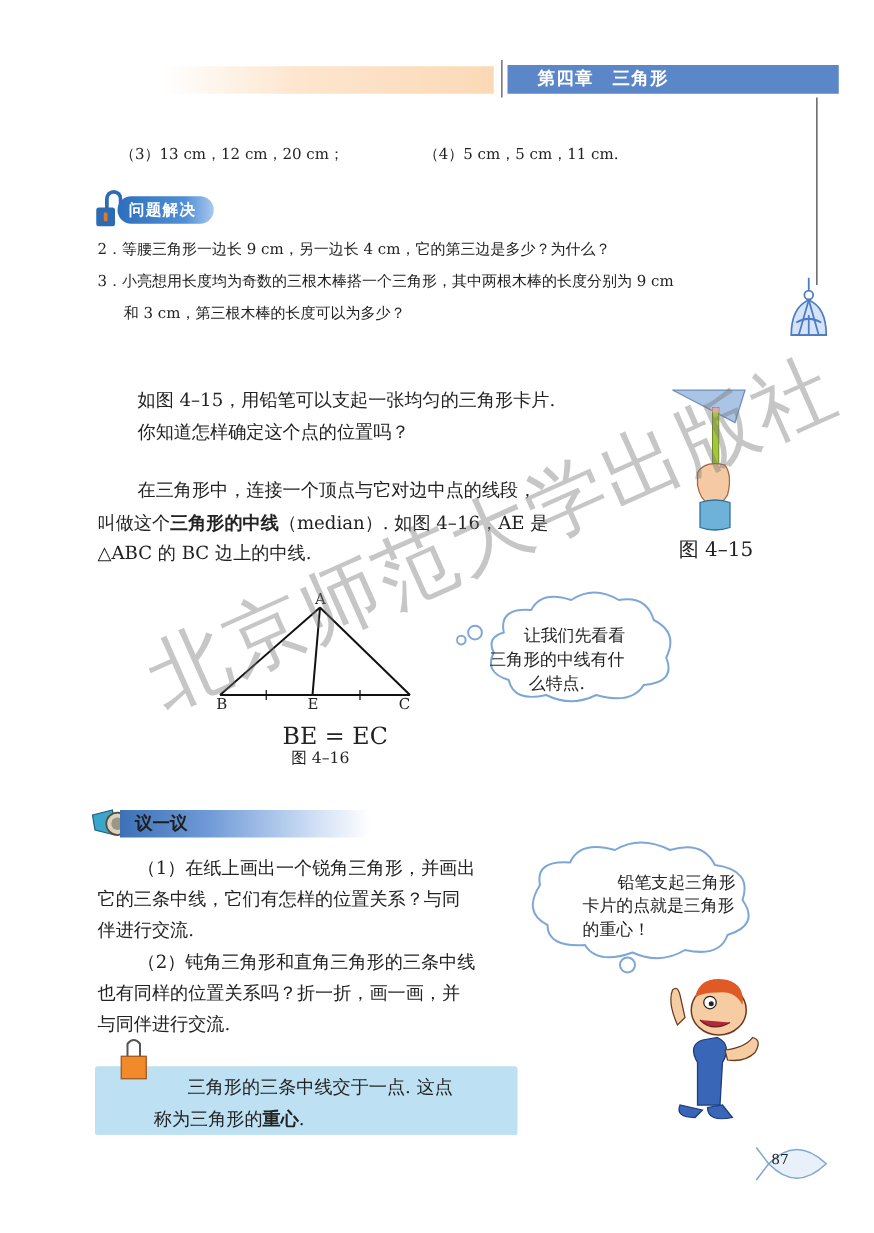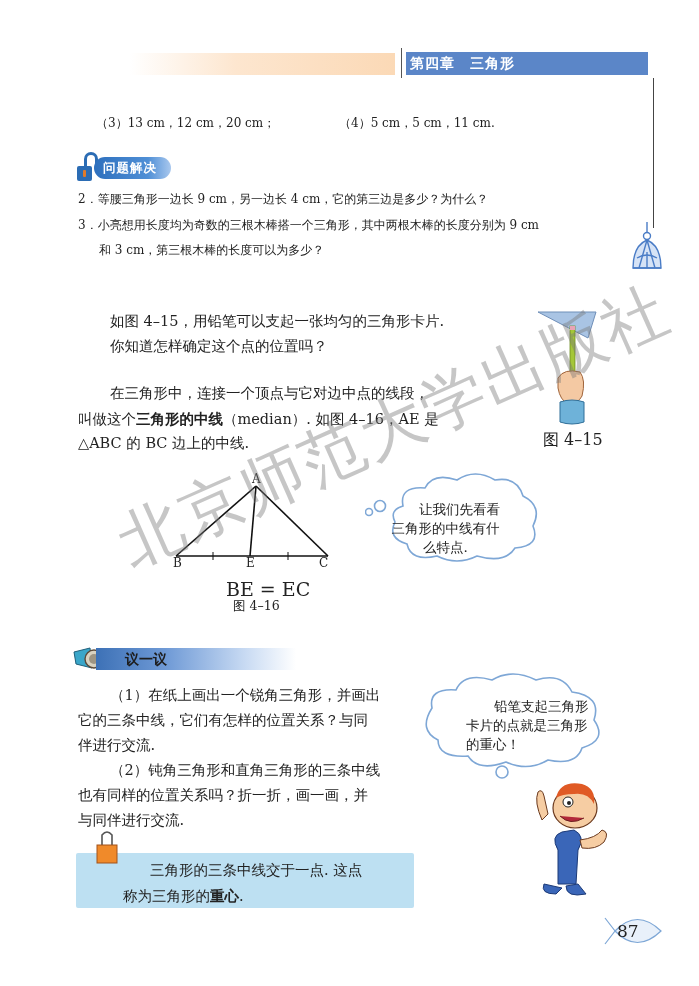--- a/index.html
+++ b/index.html
@@ -2,46 +2,46 @@
 <html><head>
   <meta charset="utf-8">
   <style>
     html, body { margin:0; padding:0; background:#ffffff; }
     body { width:699px; height:986px; position:relative; overflow:hidden;
            font-family:"DejaVu Serif", "Liberation Serif", serif; color:#222; }
     .abs { position:absolute; }
     .header-grad { left:130px; top:53px; width:265px; height:22px;
       background:linear-gradient(to right, rgba(255,255,255,0) 0%, #fde6cf 40%, #fbd9b6 100%); }
     .header-divider { left:401px; top:48px; width:1px; height:30px; background:#555; }
-    .header-bar { left:406px; top:52px; width:242px; height:23px; background:#5b86c8; color:#fff;
+    .header-bar { left:406px; top:52px; width:265px; height:23px; background:#5b86c8; color:#fff;
       font-family:"DejaVu Sans","Liberation Sans",sans-serif; font-size:14px; font-weight:bold;
-      line-height:23px; padding-left:4px; box-sizing:border-box; letter-spacing:1px; }
+      line-height:23px; padding-left:24px; box-sizing:border-box; letter-spacing:1px; }
     .right-rule { left:653px; top:78px; width:1px; height:150px; background:#444; }
     .txt-s { font-size:12px; line-height:18px; white-space:nowrap; }
     .txt-m { font-size:14.5px; line-height:25px; white-space:nowrap; }
     .badge { left:94px; top:157px; height:22px; padding:0 14px 0 9px; border-radius:11px;
       background:linear-gradient(to right,#2d6fbd,#4f8fd6 70%,#a9c8ee); color:#fff;
       font-family:"DejaVu Sans","Liberation Sans",sans-serif; font-size:12.5px; font-weight:bold;
       line-height:22px; letter-spacing:1px;text-align:center; }
     .lock-body { left:77px; top:166px; width:15px; height:15px; background:#2b6cb4; border-radius:2px; }
     .lock-hole { left:83px; top:170px; width:3px; height:7px; background:#e07a2a; border-radius:1px; }
     .lock-shackle { left:84px; top:152px; width:14px; height:16px; border:3px solid #2b6cb4;
       border-bottom:none; border-radius:8px 8px 0 0; box-sizing:border-box; }
     .bold { font-weight:bold; }
     .italic { font-family:"DejaVu Serif","Liberation Serif",serif; }
     .watermark { left:140px; top:500px; font-family:"DejaVu Serif","Liberation Serif",serif;
       font-size:64px; color:rgba(120,120,120,0.42); transform:rotate(-24deg); transform-origin:left bottom;
       white-space:nowrap; letter-spacing:2px; pointer-events:none; }
     .cloud-text { font-size:13.5px; line-height:19px; color:#222; }
     .yi-header { left:96px; top:648px; width:200px; height:22px;
       background:linear-gradient(to right,#3d71b6 0%,#6f9ad6 35%,#c9dbf3 75%,rgba(255,255,255,0) 100%); }
     .yi-label { left:108px; top:648px; color:#1d1d1d; font-family:"DejaVu Sans","Liberation Sans",sans-serif;
-      font-size:14px; font-weight:bold; line-height:22px;margin-left:17px; }
+      font-size:14px; font-weight:bold; line-height:22px; }
     .note-box { left:76px; top:853px; width:338px; height:55px; background:#bde0f2; border-radius:2px; }
-    .page-num { left:617px; top:921px; font-size:17px; }
+    .page-num { left:617px; top:921px; font-size:11px; }
   </style>
 </head>
 <body>
 
 <div class="abs header-grad"></div>
 <div class="abs header-divider"></div>
 <div class="abs header-bar">第四章　三角形</div>
 <div class="abs right-rule"></div>
 
 <svg class="abs" style="left:630px;top:222px" width="34" height="48" viewBox="0 0 34 48">

